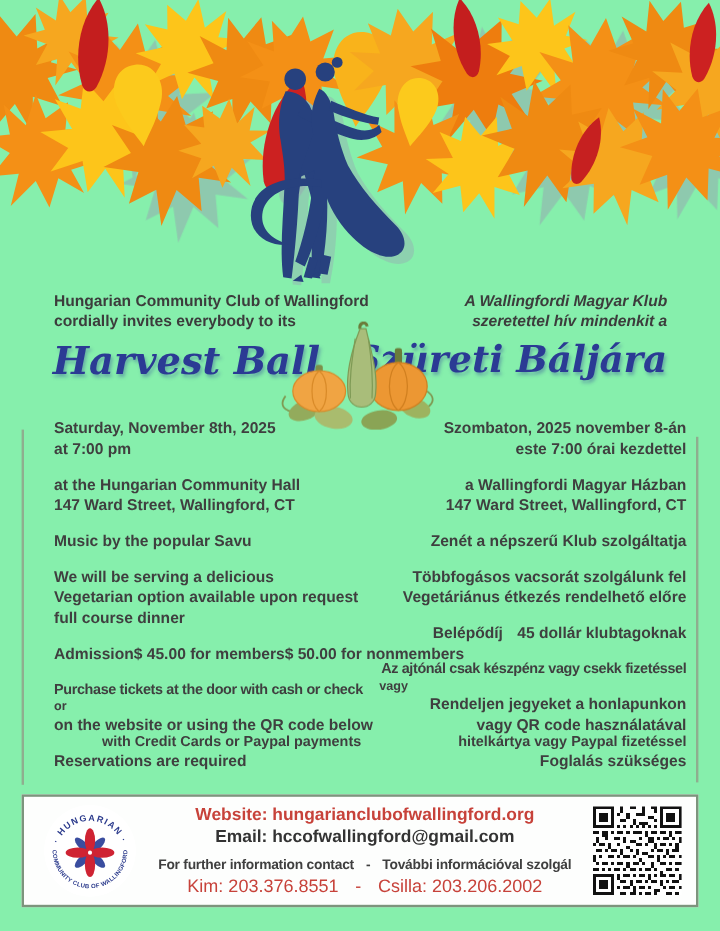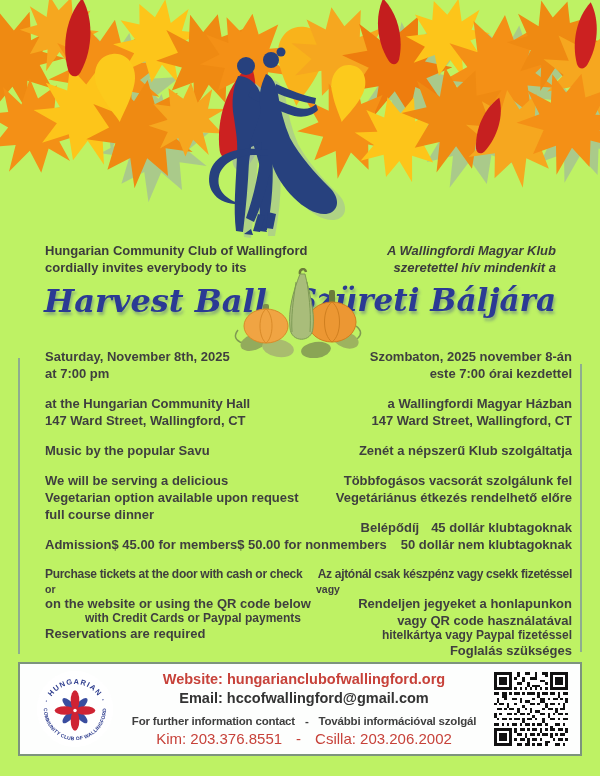--- a/index.html
+++ b/index.html
@@ -1,16 +1,16 @@
 <!DOCTYPE html>
 <html><head>
 <meta charset="utf-8">
 <style>
   html,body{margin:0;padding:0;background:#fff;}
-  .page{position:relative;width:600px;height:776px;background:#bef264;overflow:hidden;
+  .page{position:relative;width:600px;height:776px;background:#86efac;overflow:hidden;
         font-family:"Liberation Sans",sans-serif;color:#3f3f3f;}
   
   .hdr{position:absolute;left:0;top:0;width:600px;height:238px;}
   
   .intro{position:absolute;top:242px;font-size:13px;line-height:18px;font-weight:600;color:#3c3c3c;}
   .intro.l{left:45px;width:260px;text-align:left;}
   .intro.r{right:44px;width:260px;text-align:right;font-style:italic;}
   
   .title{position:absolute;top:282px;font-family:"DejaVu Serif",serif;font-style:italic;font-weight:bold;
          color:#2b3a94;text-shadow:1.5px 2.5px 3px rgba(43,58,148,.35);white-space:nowrap;}
@@ -202,21 +202,20 @@
       <div class="ln">Zenét a népszerű Klub szolgáltatja</div>
     </div>
     <div class="blk">
       <div class="ln">Többfogásos vacsorát szolgálunk fel</div>
       <div class="ln">Vegetáriánus étkezés rendelhető előre</div>
     </div>
     <div class="blk">
       <div class="ln">
         <span class="bel-label">Belépődíj</span><span>45 dollár klubtagoknak</span>
       </div>
-      <div class="ln">50 dollár nem klubtagoknak</div>
     </div>
     <div>
       <div class="ln cond">Az ajtónál csak készpénz vagy csekk fizetéssel</div>
       <div class="or">vagy</div>
       <div class="ln">Rendeljen jegyeket a honlapunkon</div>
       <div class="ln">vagy QR code használatával</div>
       <div class="sm">hitelkártya vagy Paypal fizetéssel</div>
       <div class="ln">Foglalás szükséges</div>
     </div>
   </div>

